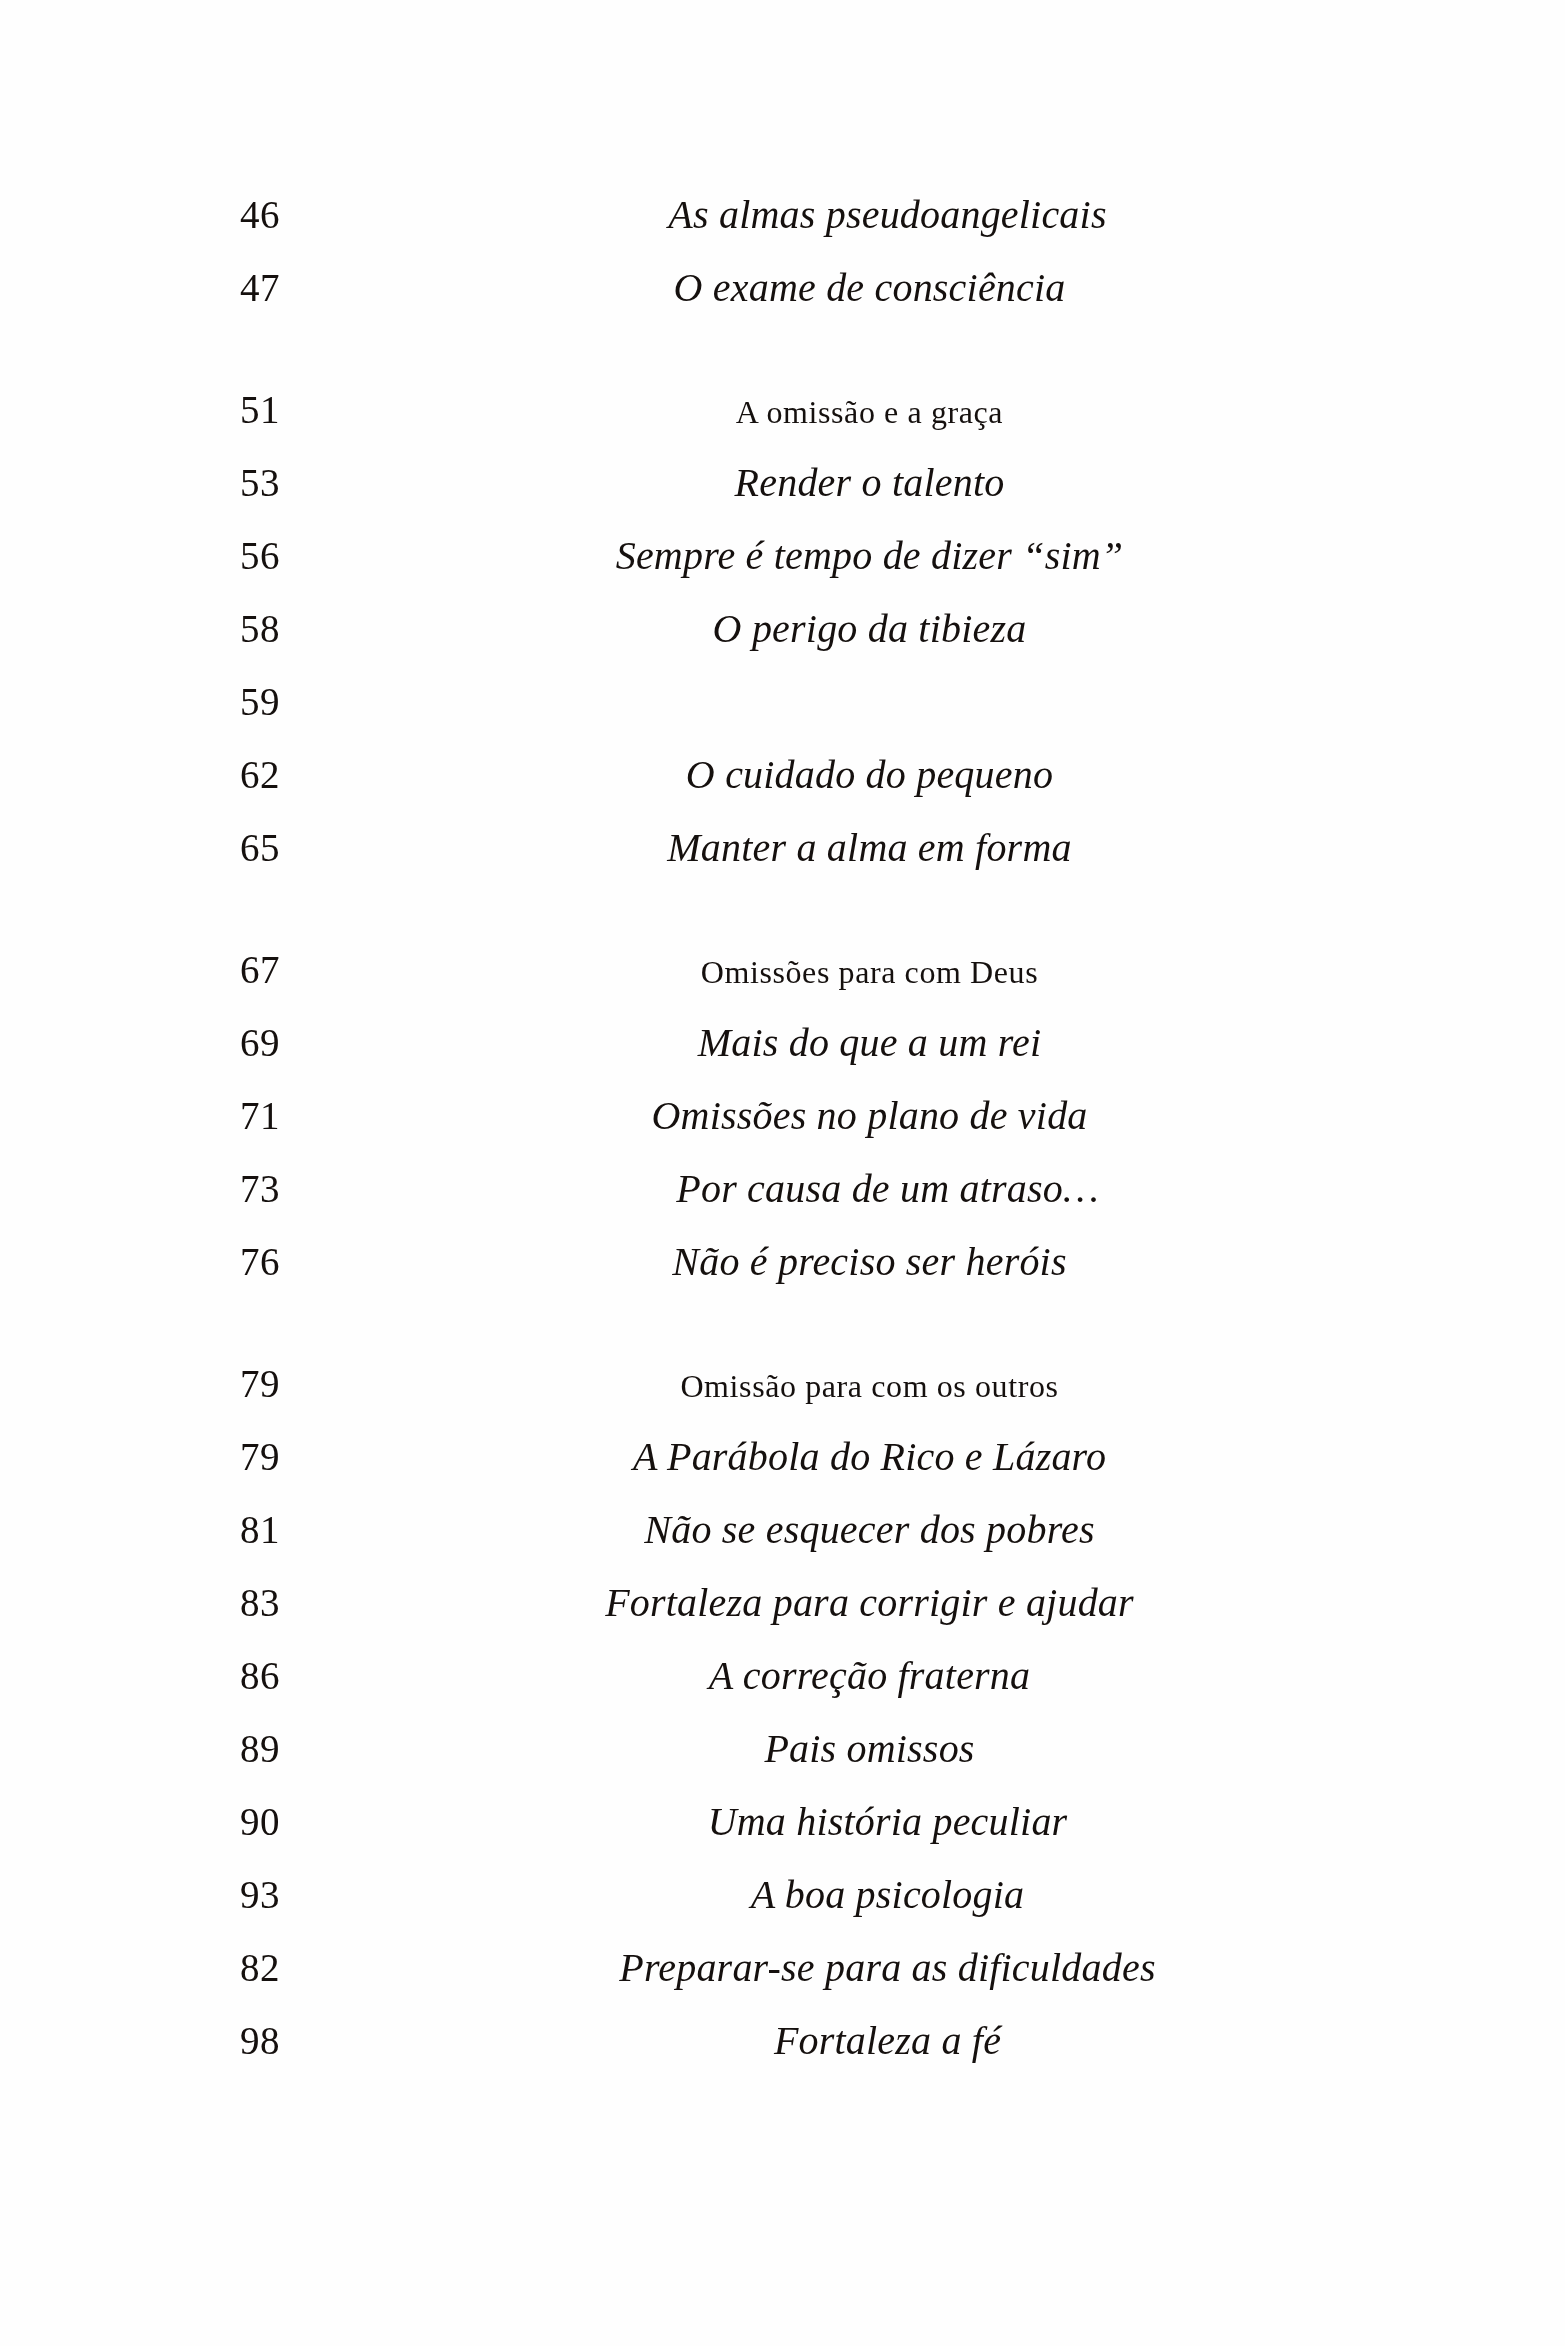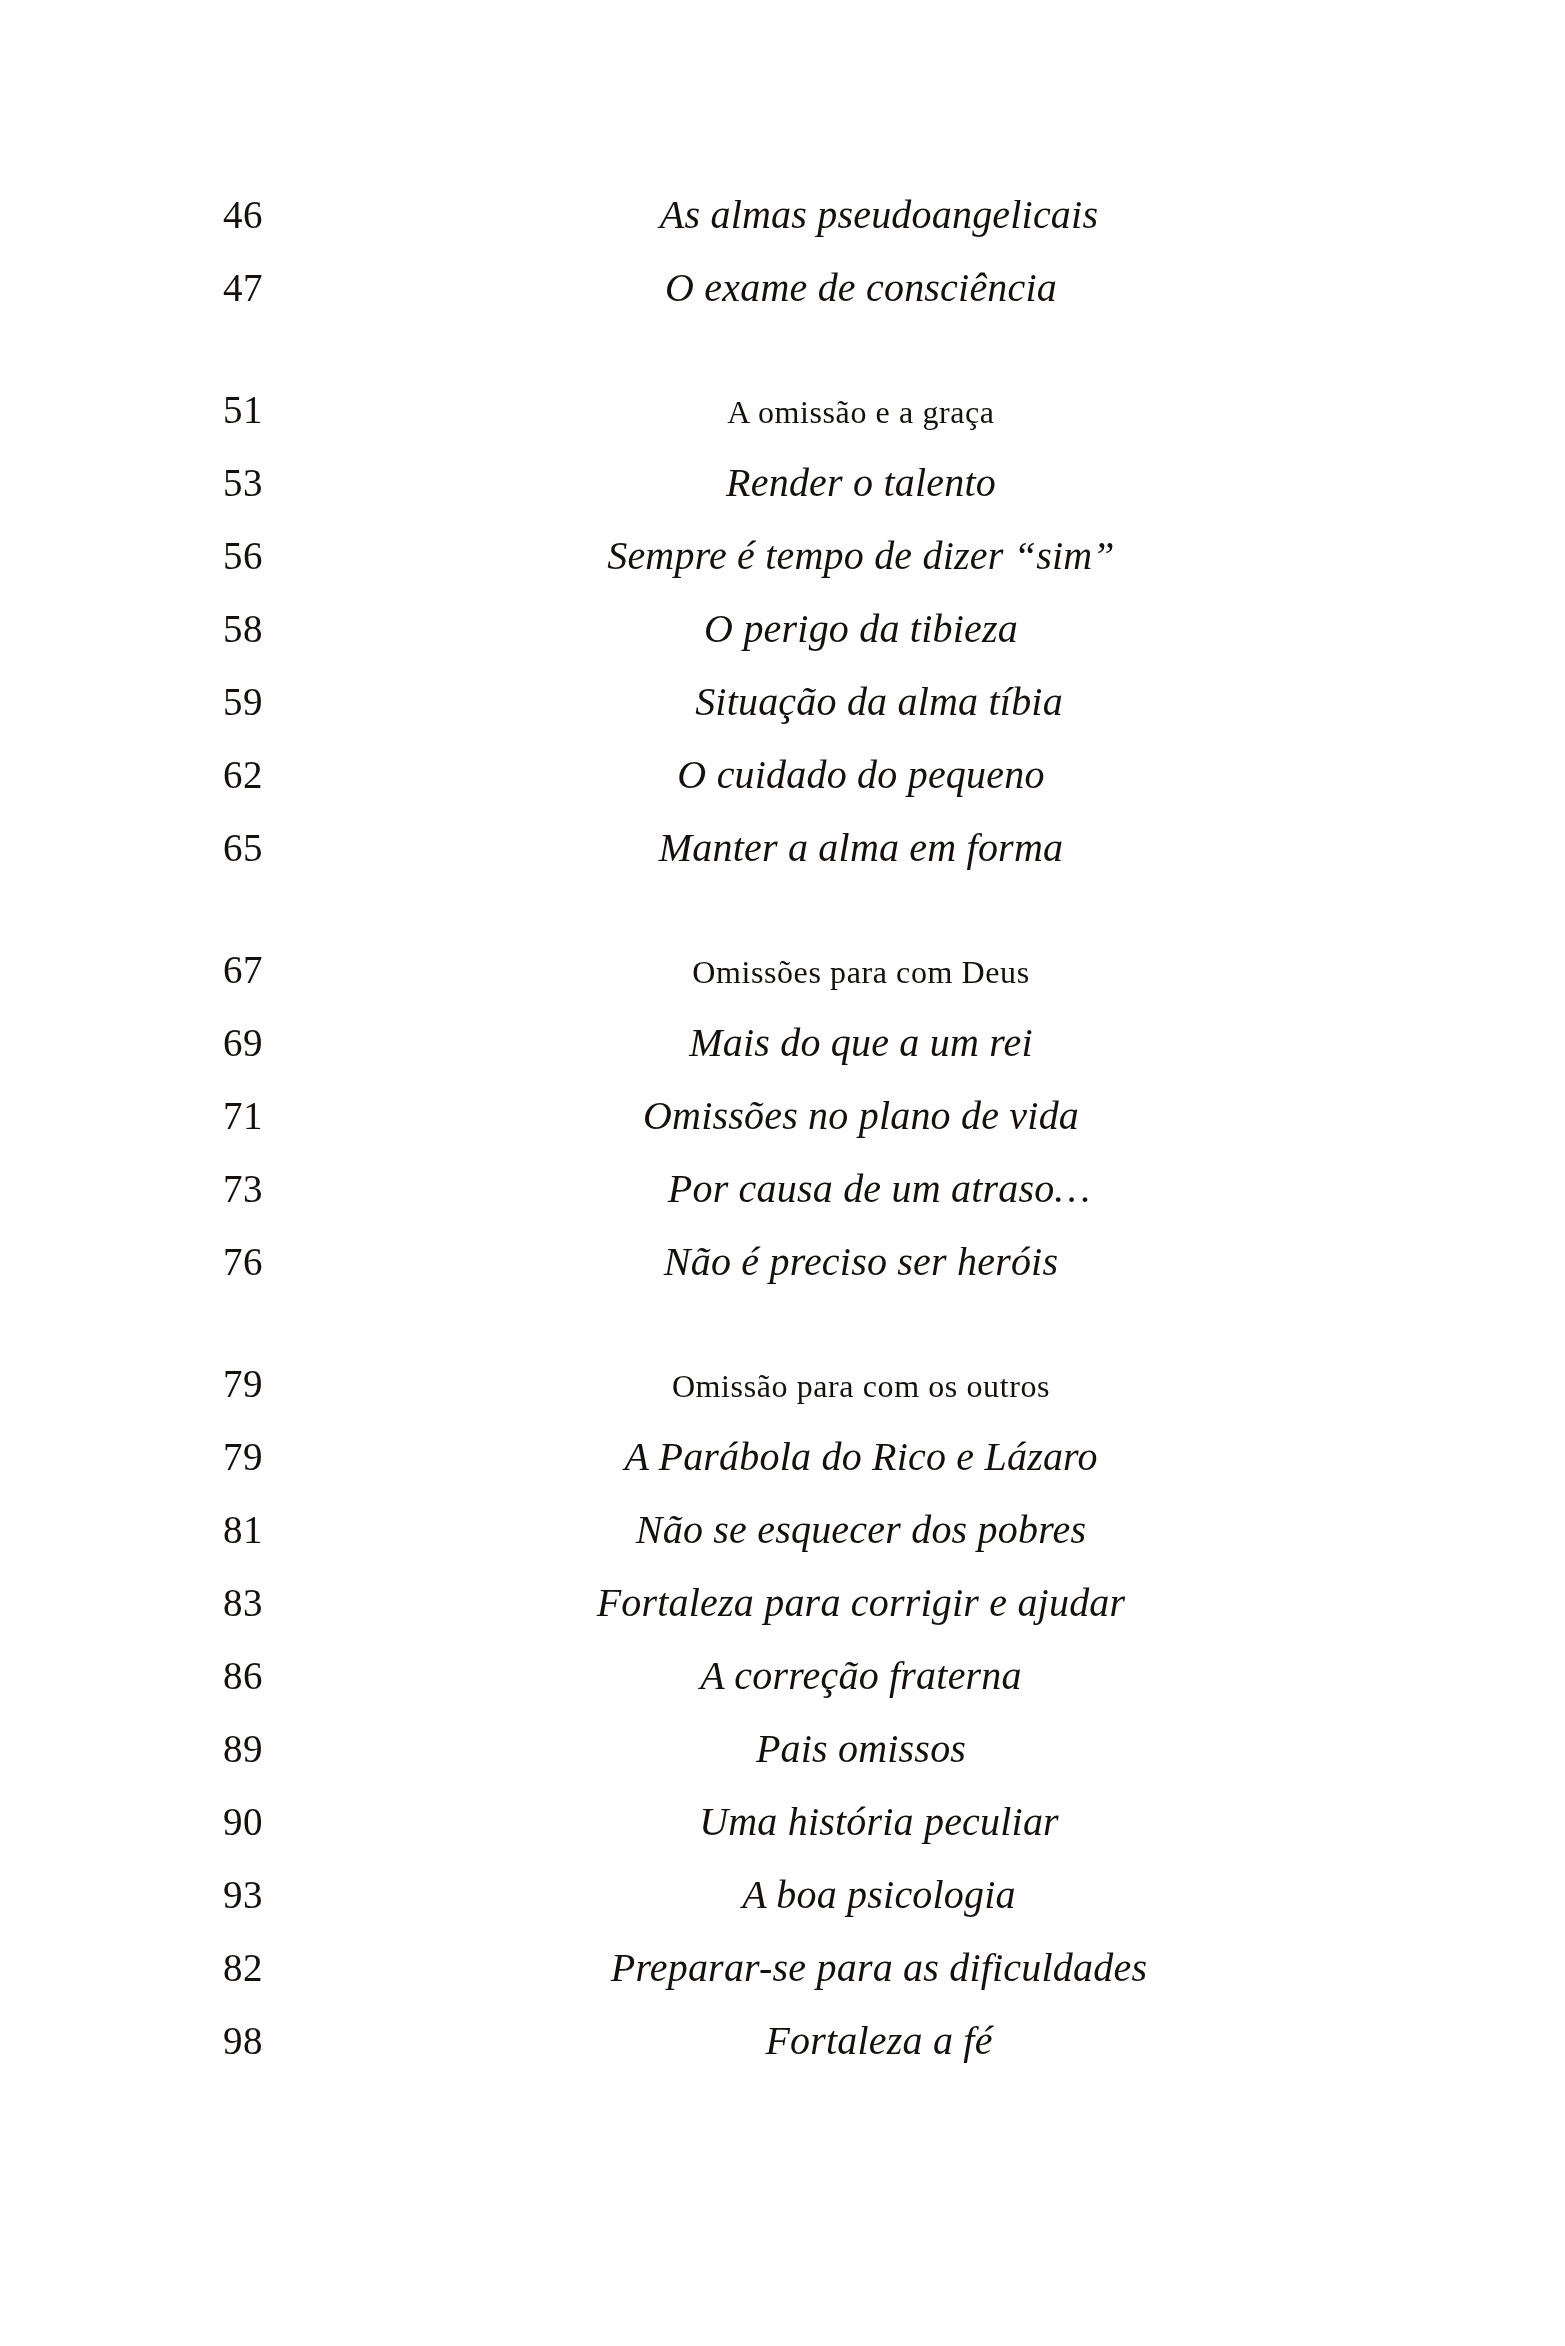--- a/index.html
+++ b/index.html
@@ -22,21 +22,21 @@
 
   
   .toc {
     position: absolute;
     left: 223px;
     top: 195px;
     width: 1136px;
   }
 
   .toc-group {
-    margin: 0 0 49px 0;
+    margin: 0 0 49px 17px;
   }
   .toc-group:last-child {
     margin-bottom: 0;
   }
 
   .toc-entry {
     display: flex;
     align-items: baseline;
     height: 73px;
     white-space: nowrap;
@@ -105,21 +105,20 @@
         <div class="toc-entry">
           <span class="entry-page">56</span>
           <span class="entry-title">Sempre é tempo de dizer “sim”</span>
         </div>
         <div class="toc-entry">
           <span class="entry-page">58</span>
           <span class="entry-title">O perigo da tibieza</span>
         </div>
         <div class="toc-entry">
           <span class="entry-page">59</span>
-          <span class="entry-title indent-2">Situação da alma tíbia</span>
         </div>
         <div class="toc-entry">
           <span class="entry-page">62</span>
           <span class="entry-title">O cuidado do pequeno</span>
         </div>
         <div class="toc-entry">
           <span class="entry-page">65</span>
           <span class="entry-title">Manter a alma em forma</span>
         </div>
       </div>

